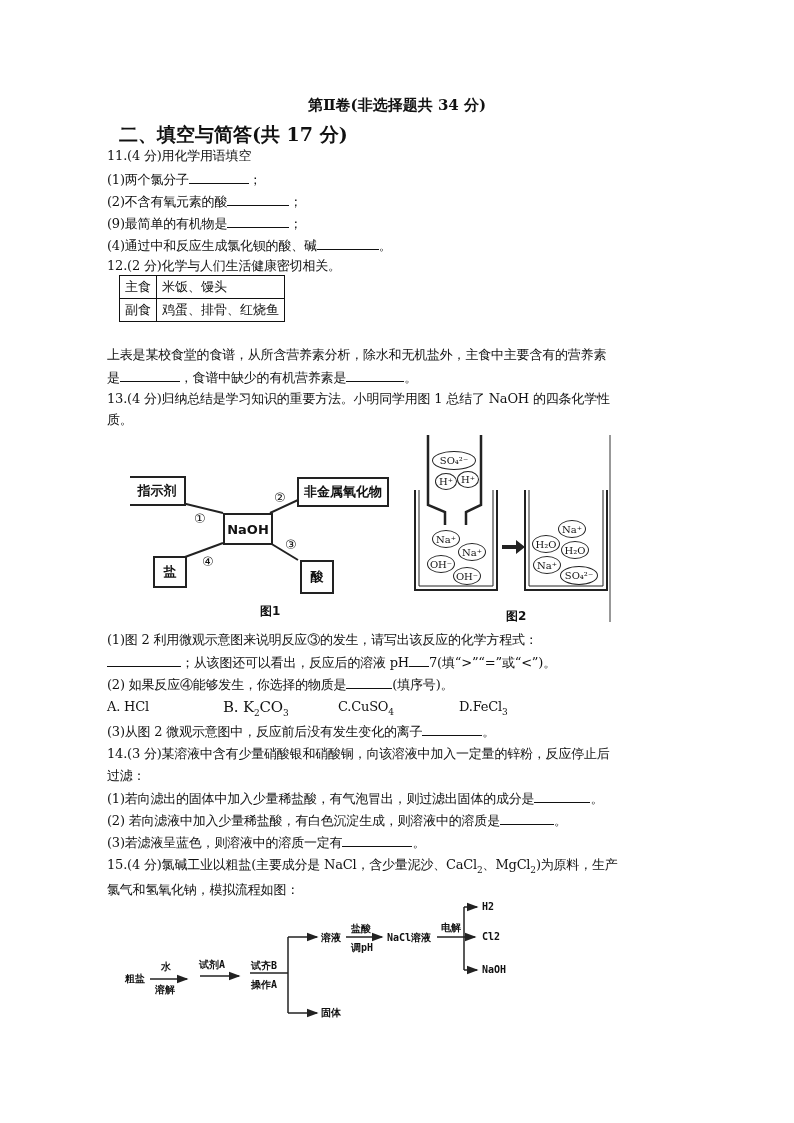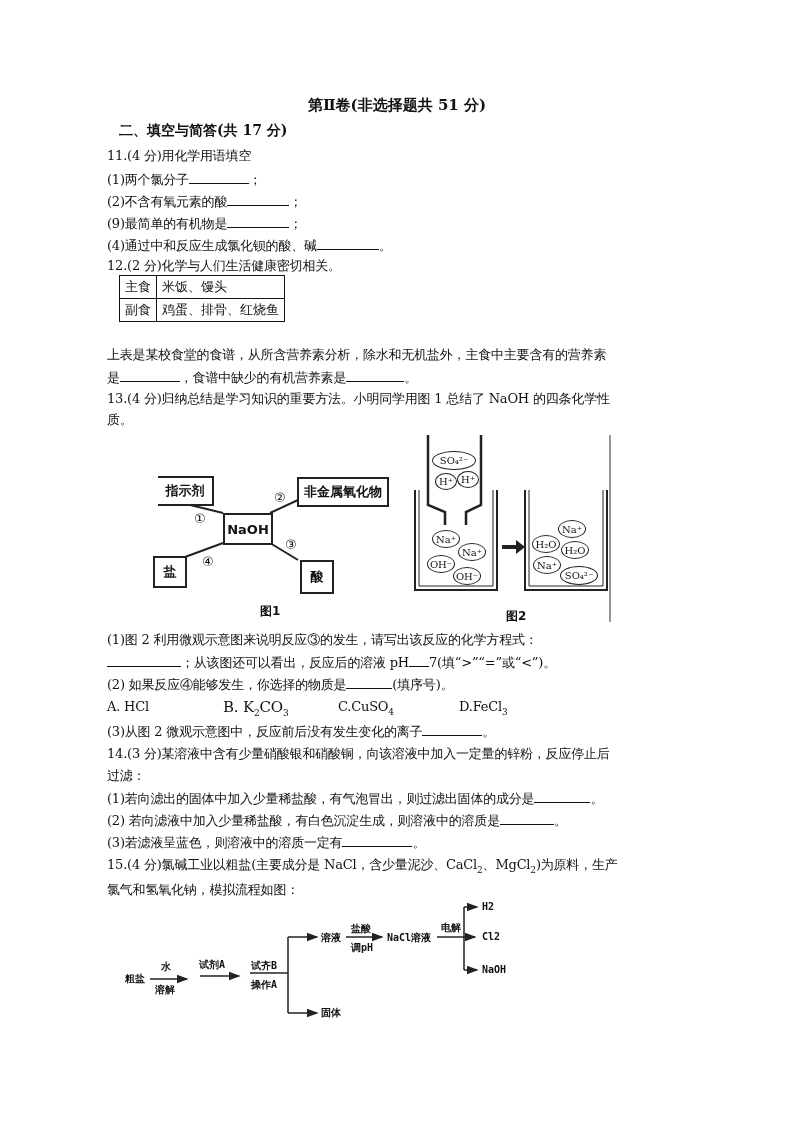--- a/index.html
+++ b/index.html
@@ -1,38 +1,38 @@
 <!DOCTYPE html>
 <html><head>
 <meta charset="utf-8">
 <style>
   html, body { margin: 0; padding: 0; background: #ffffff; }
   body { width: 794px; height: 1123px; position: relative; overflow: hidden;
          font-family: "DejaVu Serif", "Liberation Serif", serif; color: #111; }
   .page { position: absolute; left: 0; top: 0; width: 794px; height: 1123px; }
   .line { position: absolute; left: 107px; font-size: 13px; line-height: 20px; white-space: nowrap; letter-spacing: -0.2px; }
   .title { position: absolute; top: 96px; left: 0; width: 794px; text-align: center; font-weight: bold; font-size: 15px; }
-  .section { position: absolute; top: 122px; left: 119px; font-weight: bold; font-size: 14px; }
+  .section { position: absolute; top: 122px; left: 119px; font-weight: bold; font-size: 19px; }
   .blank { display: inline-block; border-bottom: 1px solid #111; height: 14px; vertical-align: baseline; }
   table.menu { position: absolute; left: 119px; top: 275px; border-collapse: collapse; font-size: 13px; }
   table.menu td { border: 1px solid #111; padding: 1px 5px; height: 20px; }
   sub { font-size: 9px; }
   .diag { position: absolute; }
   .box { position: absolute; border: 2px solid #222; background: #fff; font-weight: bold; font-family: "DejaVu Sans", sans-serif; font-size: 13px; display:flex; align-items:center; justify-content:center; }
   .circnum { position: absolute; font-size: 13px; font-family: "DejaVu Sans", sans-serif; }
   .caption { position: absolute; font-weight: bold; font-size: 12px; font-family: "DejaVu Sans", sans-serif; }
   .ion { position: absolute; border: 1.5px solid #222; border-radius: 50%; font-size: 10px; display:flex; align-items:center; justify-content:center; background:#fff; }
   .flow-t { position: absolute; font-size: 10px; font-family: "DejaVu Sans Mono", monospace; font-weight: bold; white-space: nowrap; }
 </style>
 </head>
 <body>
 
 <div class="page">
 
-  <div class="title">第Ⅱ卷(非选择题共 51 分)</div>
+  <div class="title">第Ⅱ卷(非选择题共 34 分)</div>
   <div class="section">二、填空与简答(共 17 分)</div>
 
   <div class="line" style="top:146px">11.(4 分)用化学用语填空</div>
   <div class="line" style="top:169px">
     <span>(1)两个氯分子</span><span class="blank" style="width:60px"></span><span>；</span>
   </div>
   <div class="line" style="top:191px">
     <span>(2)不含有氧元素的酸</span><span class="blank" style="width:62px"></span><span>；</span>
   </div>
   <div class="line" style="top:213px">
@@ -63,21 +63,21 @@
   <div class="line" style="top:389px">13.(4 分)归纳总结是学习知识的重要方法。小明同学用图 1 总结了 NaOH 的四条化学性</div>
   <div class="line" style="top:410px">质。</div>
 
   <div class="diag" style="left:120px;top:455px;width:280px;height:170px;">
     <svg width="280" height="170" style="position:absolute;left:0;top:0">
       <line x1="62" y1="48" x2="103" y2="58" stroke="#222" stroke-width="2"></line>
       <line x1="150" y1="58" x2="178" y2="45" stroke="#222" stroke-width="2"></line>
       <line x1="150" y1="88" x2="178" y2="105" stroke="#222" stroke-width="2"></line>
       <line x1="65" y1="102" x2="103" y2="88" stroke="#222" stroke-width="2"></line>
     </svg>
-    <div class="box" style="left:10px;top:21px;width:54px;height:26px;border-left:none;margin-left:28px;">指示剂</div>
+    <div class="box" style="left:10px;top:21px;width:54px;height:26px;border-left:none;">指示剂</div>
     <div class="box" style="left:177px;top:22px;width:88px;height:26px;">非金属氧化物</div>
     <div class="box" style="left:103px;top:58px;width:46px;height:28px;">NaOH</div>
     <div class="box" style="left:33px;top:101px;width:30px;height:28px;">盐</div>
     <div class="box" style="left:180px;top:105px;width:30px;height:30px;">酸</div>
     <div class="circnum" style="left:74px;top:56px">①</div>
     <div class="circnum" style="left:154px;top:35px">②</div>
     <div class="circnum" style="left:165px;top:82px">③</div>
     <div class="circnum" style="left:82px;top:99px">④</div>
     <div class="caption" style="left:140px;top:148px">图1</div>
   </div>

